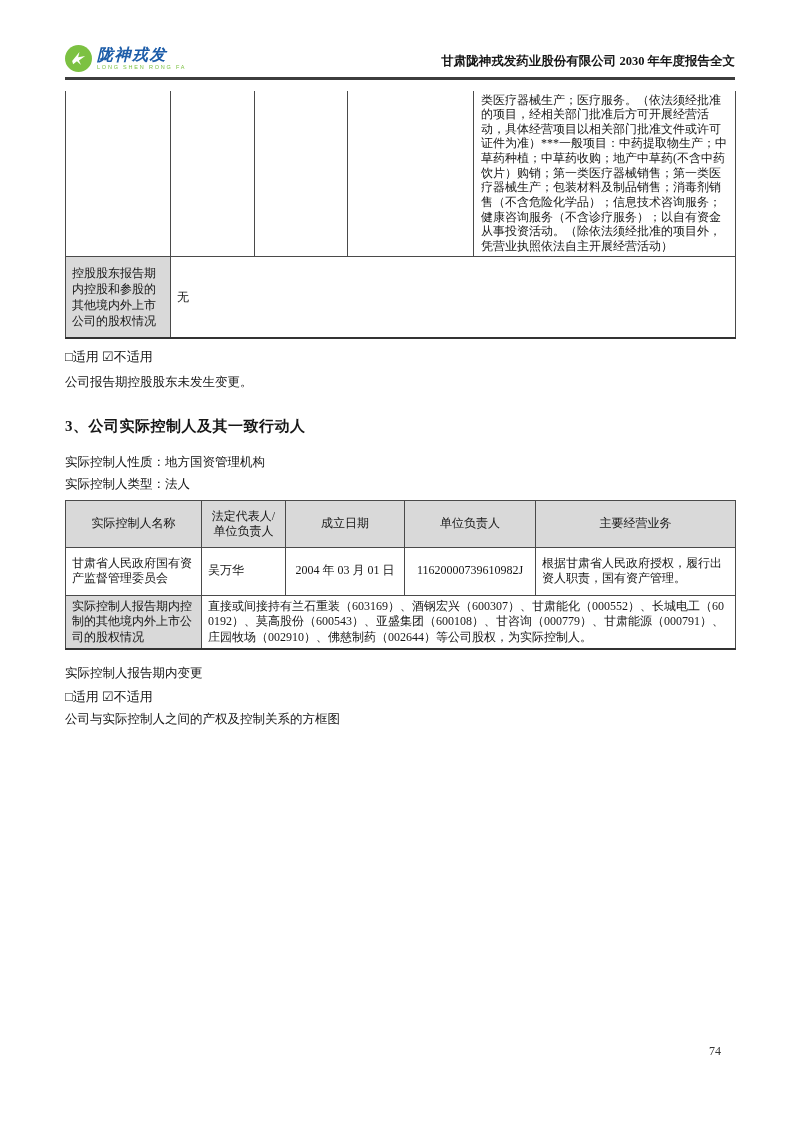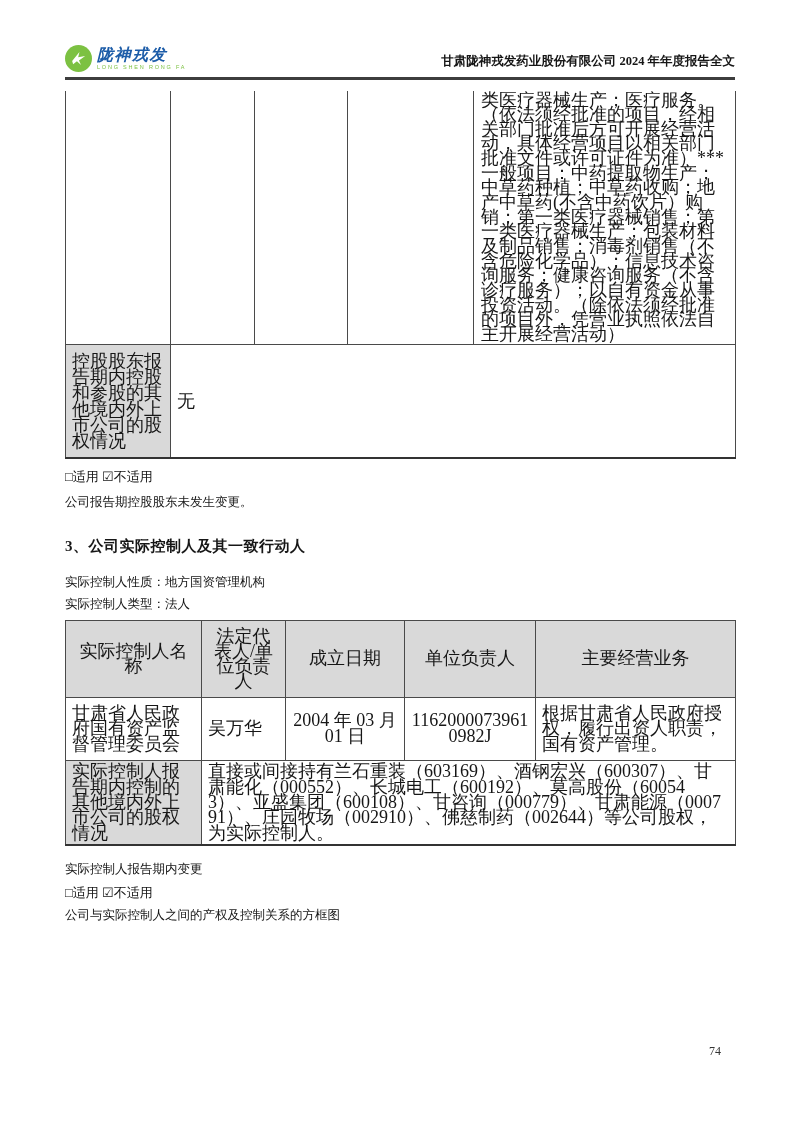--- a/index.html
+++ b/index.html
@@ -36,21 +36,21 @@
   .logo-en {
     font-family:"Liberation Sans","DejaVu Sans",sans-serif;
     font-size:5.5px; letter-spacing:1.8px; color:#7cc142; margin-top:2.5px;
   }
   .report-title { font-size:12.5px; font-weight:600; padding-bottom:2px; }
   .rule { height:2.5px; background:#3d3d3d; margin-top:5px; }
 
   
   table.tbl {
     border-collapse:collapse; table-layout:fixed;
-    width:670px; font-size:18px;
+    width:670px; font-size:12px;
   }
   table.tbl td, table.tbl th {
     border:1px solid #4a4a4a;
     padding:8px 6px;
     font-weight:normal;
     vertical-align:middle;
     word-break:break-all;
     box-sizing:border-box;
   }
   .gray { background:#d9d9d9; }
@@ -95,21 +95,21 @@
         <span class="logo-circle">
           <svg viewBox="0 0 24 24">
               <path fill="#ffffff" d="M4 15 L13.2 3.8 L11.6 10.4 L20.4 8.8 L12.6 14.4 L15.2 20.2 L10 15.6 L5.2 19.4 Z"></path>
             </svg>
         </span>
         <span class="logo-textcol">
           <span class="logo-cn">陇神戎发</span>
           <span class="logo-en">LONG SHEN RONG FA</span>
         </span>
       </div>
-      <div class="report-title">甘肃陇神戎发药业股份有限公司 2024 年年度报告全文</div>
+      <div class="report-title">甘肃陇神戎发药业股份有限公司 2030 年年度报告全文</div>
     </div>
     <div class="rule"></div>
 
     <table class="tbl tbl1">
       <colgroup>
         <col style="width:105px">
           <col style="width:84px">
           <col style="width:93px">
           <col style="width:126px">
           <col style="width:262px">

